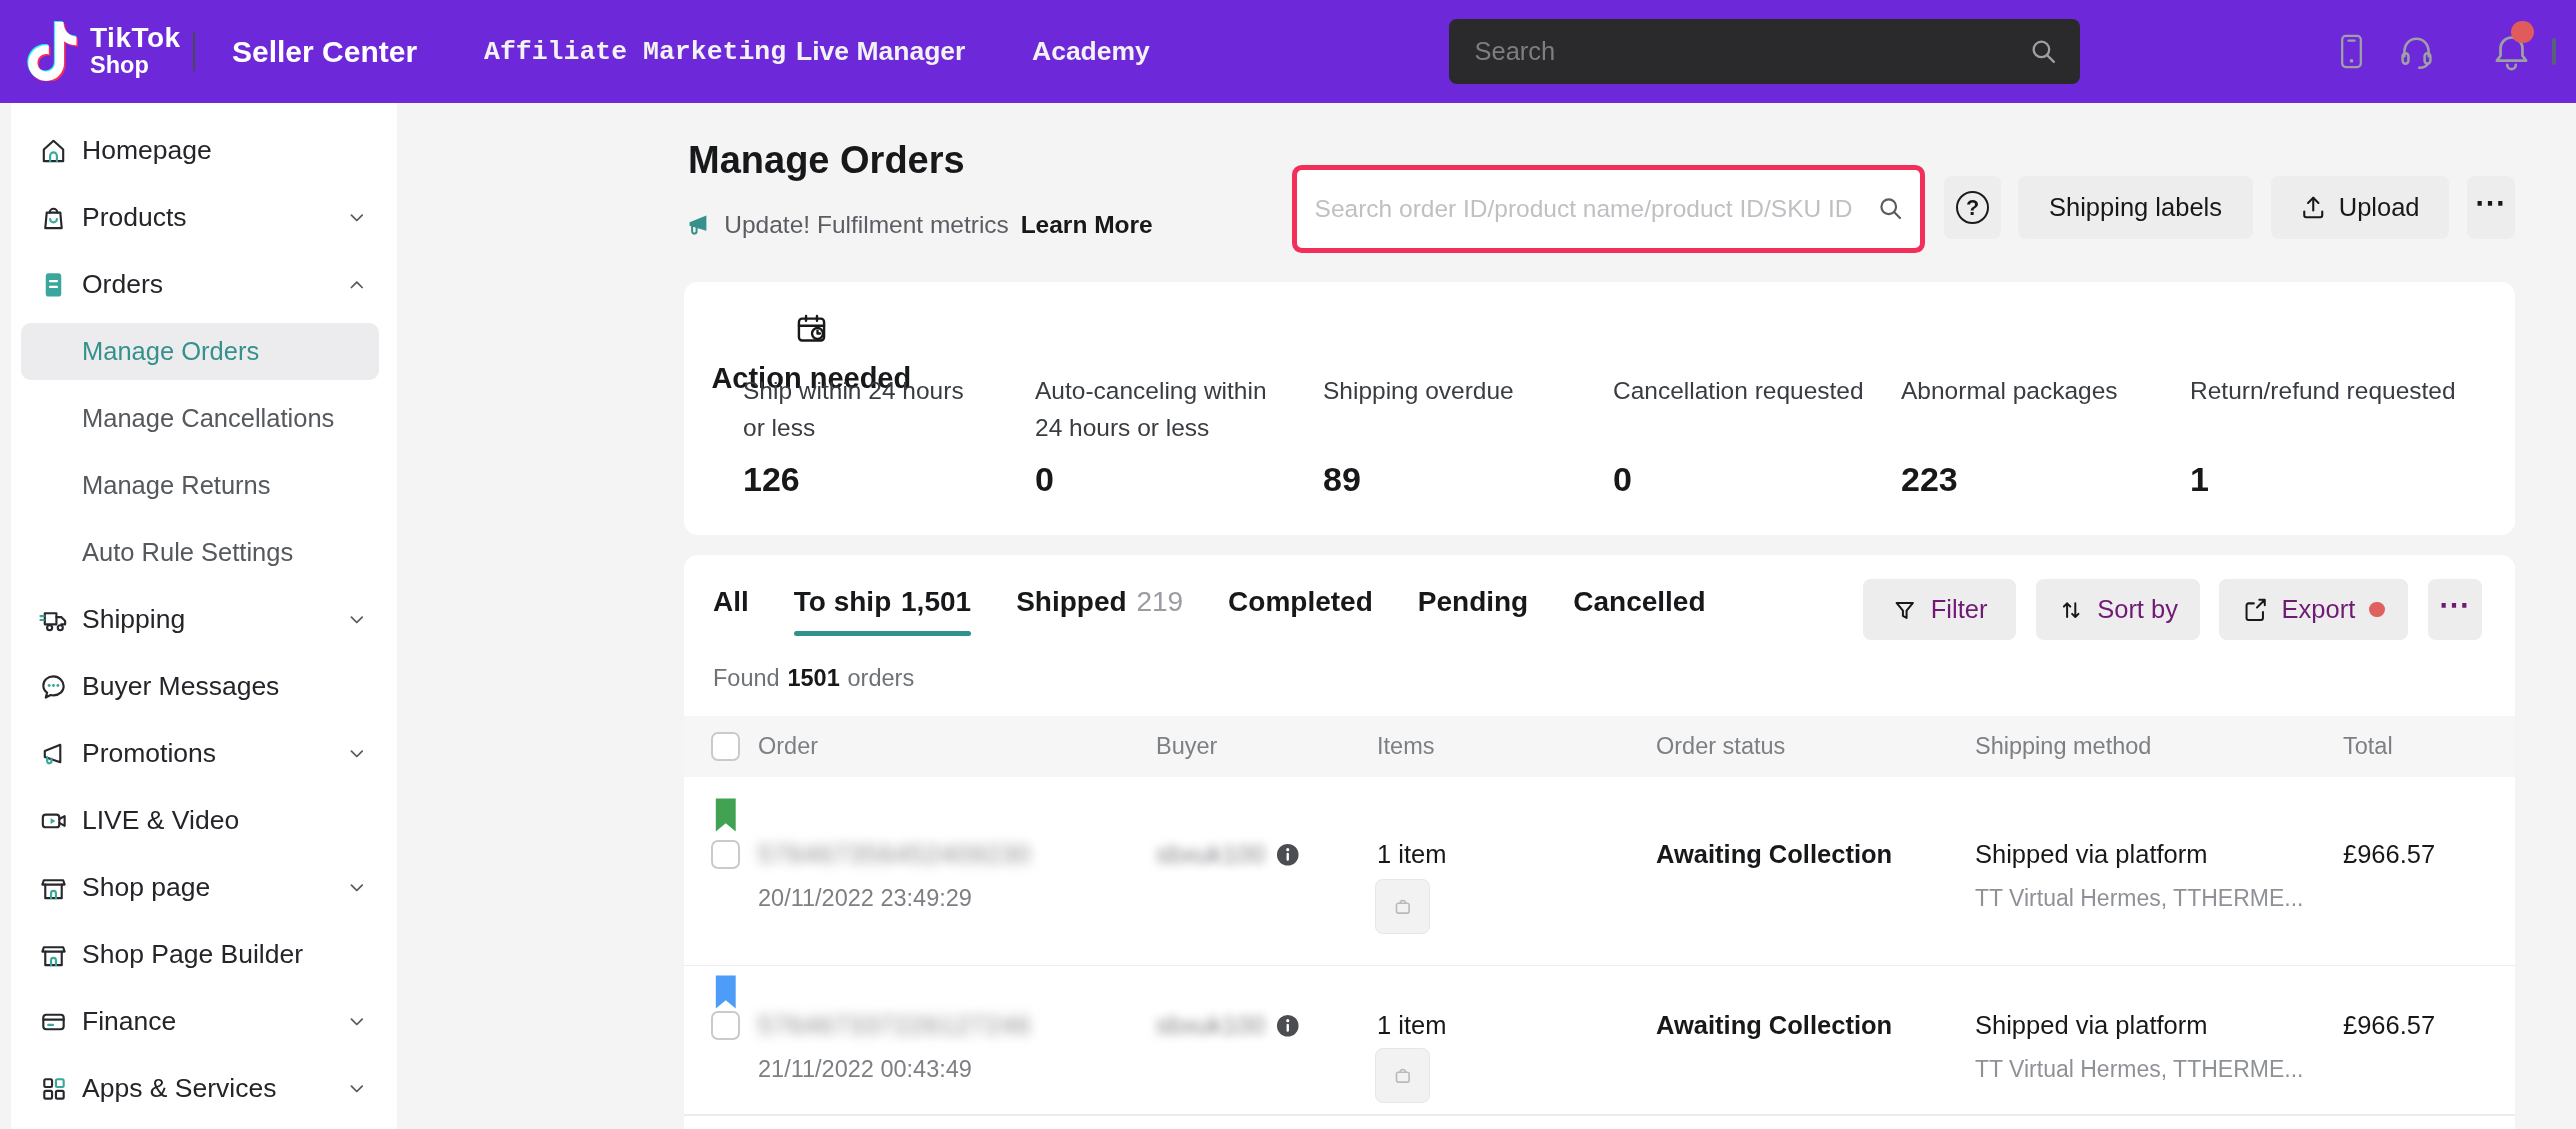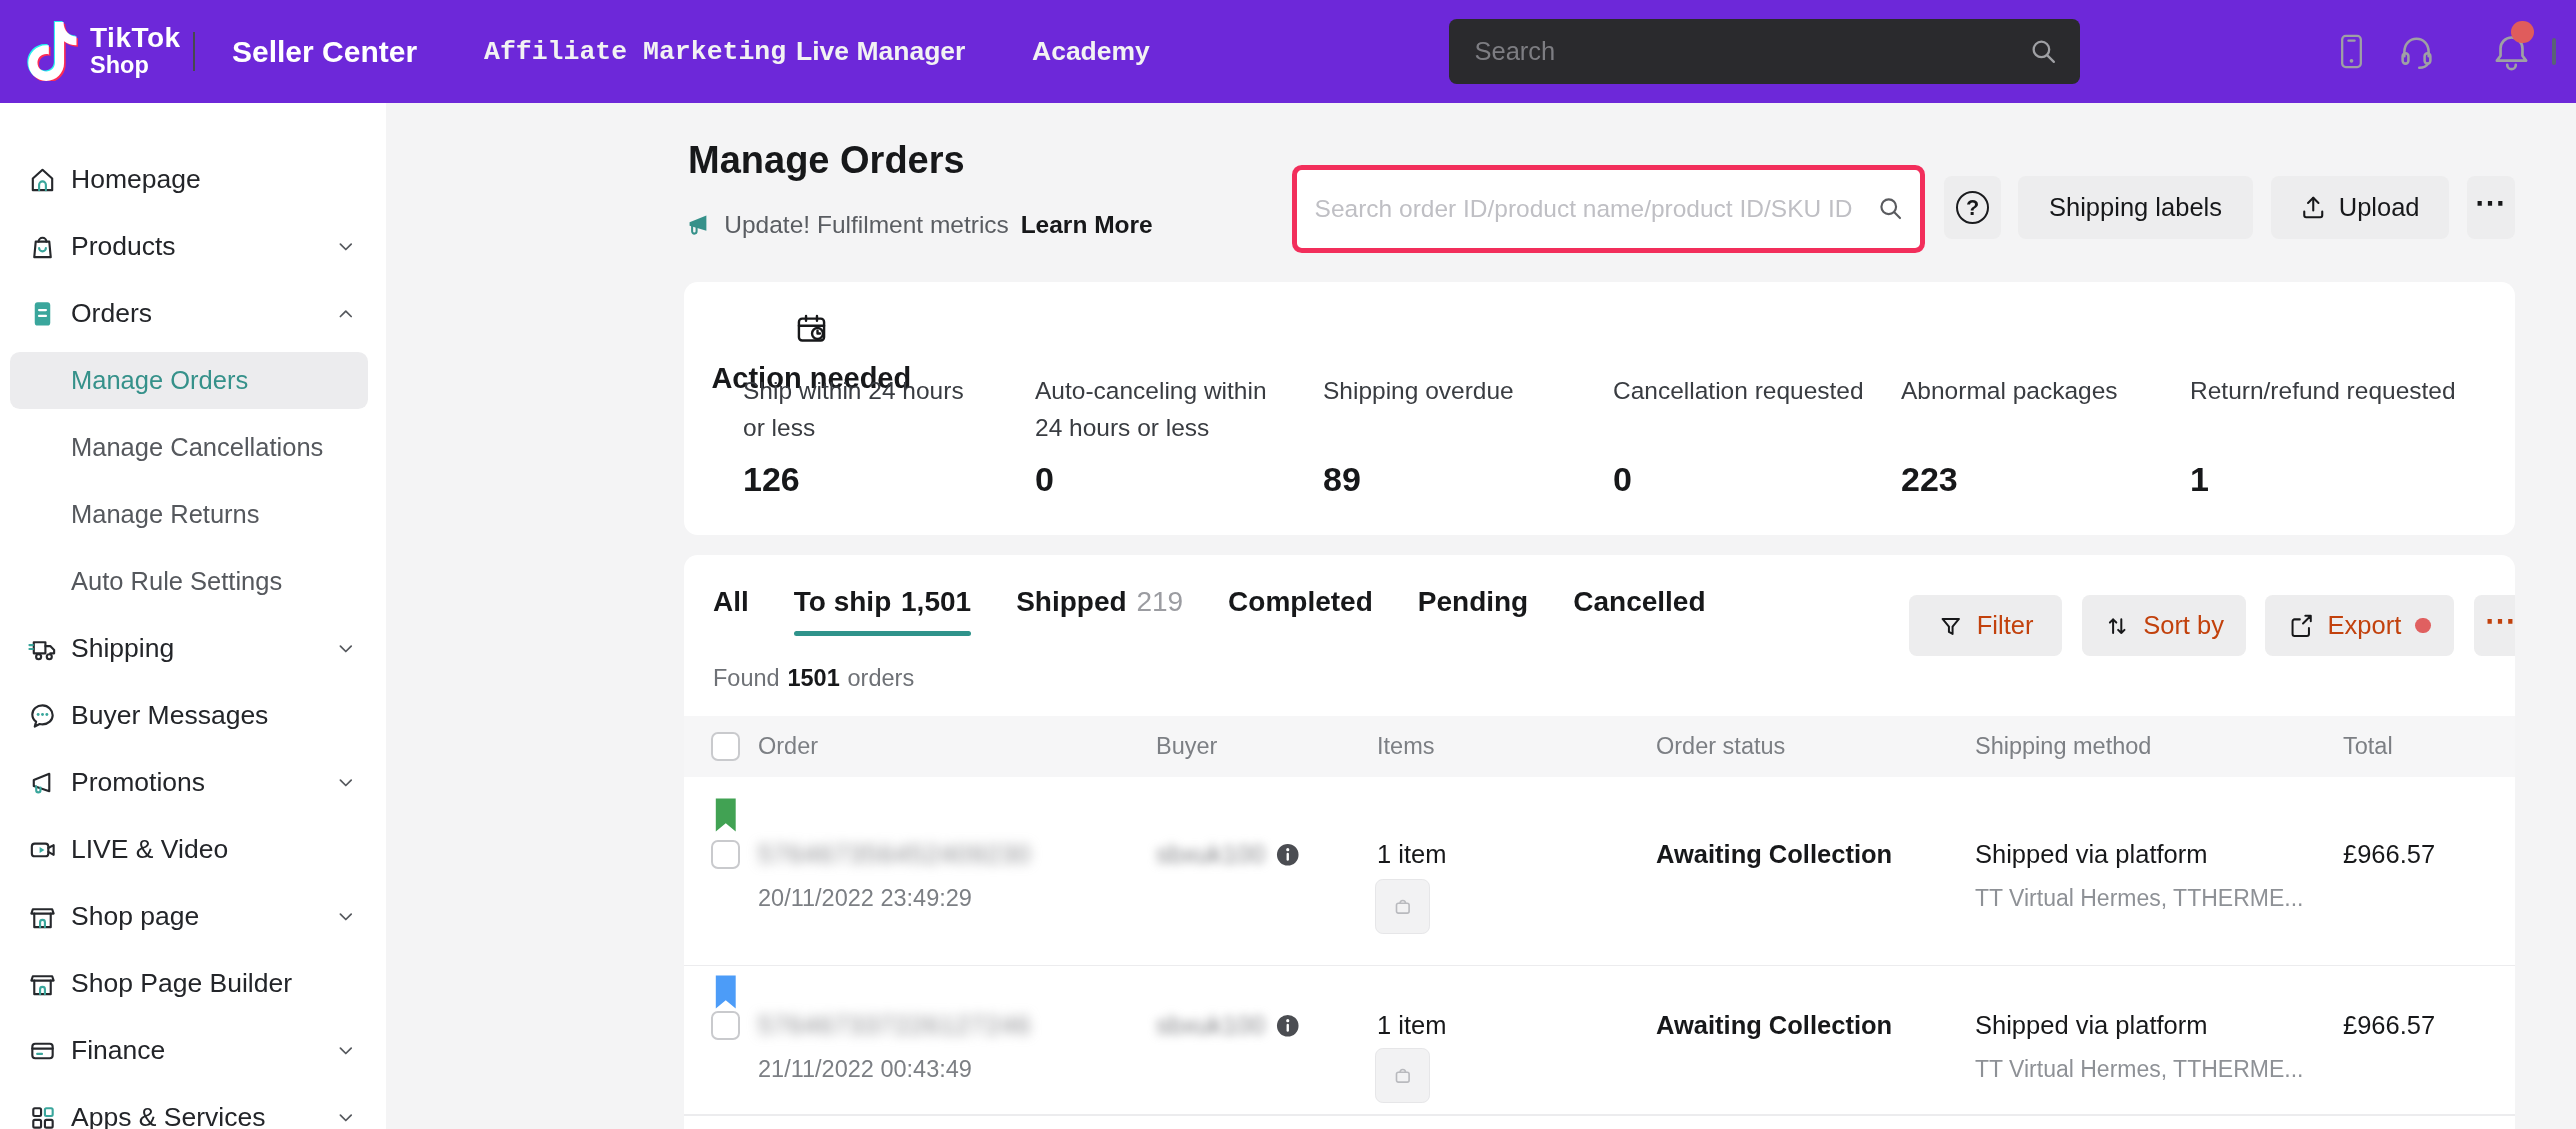--- a/index.html
+++ b/index.html
@@ -17,21 +17,21 @@
   .topnav-item { position:absolute; top:0; height:103px; display:flex; align-items:center; font-size:26.5px; font-weight:600; color:#f2f2f3; cursor:pointer; }
   .tn0 { left:484px;font-family:Liberation Mono, monospace; } .tn1 { left:796px; } .tn2 { left:1032px; }
   .topbar-search { position:absolute; left:1449px; top:18.6px; width:631px; height:65px; background:#2a2a2d; border-radius:7.8px; display:flex; align-items:center; padding:0 21.6px 0 25.5px; }
   .topbar-search input { flex:1; background:transparent; border:none; outline:none; font-family:inherit; font-size:25.5px; color:#e8e8ea; }
   .topbar-search input::placeholder { color:#7d7d82; }
   .tb-icon { position:absolute; top:0; height:103px; display:flex; align-items:center; cursor:pointer; }
   .badge-dot { position:absolute; left:2511px; top:20.6px; width:22.5px; height:22.5px; border-radius:50%; background:#e05c5c; }
   .edge-line { position:absolute; left:2552px; top:38px; width:3.9px; height:26.5px; border-radius:2px; background:#596176; }
 
   
-  .sidebar { position:absolute; left:0; top:103px; width:386px; height:1026px; background:#ffffff; padding-top:43px; }
+  .sidebar { position:absolute; left:11px; top:103px; width:386px; height:1026px; background:#ffffff; padding-top:14px; }
   .side-item { position:relative; height:67px; display:flex; align-items:center; cursor:pointer; }
   .side-item .sicon { position:absolute; left:27.4px; width:31px; height:31px; display:flex; align-items:center; justify-content:center; }
   .side-item .slabel { position:absolute; left:71px; font-size:26.5px; color:#232529; white-space:nowrap; }
   .side-item .chev { position:absolute; left:335px; width:21.6px; height:21.6px; display:flex; color:#55585d; }
   .side-sub { position:relative; height:67px; display:flex; align-items:center; cursor:pointer; }
   .side-sub .slabel { position:absolute; left:71px; font-size:25.5px; color:#55585d; white-space:nowrap; }
   .side-sub .pill { position:absolute; left:9.8px; right:17.6px; top:4.9px; bottom:4.9px; background:#ececee; border-radius:9.8px; }
   .side-sub.active .slabel { color:#35918a; z-index:1; }
 
   
@@ -61,21 +61,21 @@
   .stat-value { font-size:34px; font-weight:700; color:#17181a; margin-top:5.9px; }
   .st0 { left:59px; width:231px; } .st1 { left:351px; width:259px; } .st2 { left:639px; width:280px; }
   .st3 { left:929px; width:280px; } .st4 { left:1217px; width:280px; } .st5 { left:1506px; width:314px; }
 
   
   .card2 { position:absolute; left:684px; top:555px; width:1831px; height:574px; background:#fff; border-radius:13.7px 13.7px 0 0; overflow:hidden; }
   .tabs { position:absolute; left:29px; top:23.5px; display:flex; gap:45px; }
   .tab { position:relative; height:63px; display:flex; align-items:flex-start; padding-top:7.8px; font-size:28px; font-weight:600; color:#17181a; cursor:pointer; gap:9.8px; }
   .tab .cnt-gray { color:#9b9ca1; font-weight:400; }
   .tab.active::after { content:""; position:absolute; left:0; right:0; bottom:5.9px; height:4.9px; border-radius:2.9px; background:#2f938b; }
-  .tool-btn { position:absolute; top:40px; height:61px; background:#ededee; border-radius:7.8px; display:flex; align-items:center; justify-content:center; gap:13.7px; font-size:25.5px; font-weight:500; color:#c2410c; cursor:pointer;margin-left:46px; }
+  .tool-btn { position:absolute; top:24px; height:61px; background:#ededee; border-radius:7.8px; display:flex; align-items:center; justify-content:center; gap:13.7px; font-size:25.5px; font-weight:500; color:#701a75; cursor:pointer; }
   .btn-filter { left:1179px; width:153px; }
   .btn-sort { left:1352px; width:164px; }
   .btn-export { left:1535px; width:189px; }
   .btn-more2 { left:1744px; width:54px; }
   .export-dot { width:15.7px; height:15.7px; border-radius:50%; background:#e06060; }
   .found { position:absolute; left:29px; top:110px; font-size:23.5px; color:#6e7176; display:flex; gap:7.8px; }
   .found b { color:#17181a; font-weight:700; }
 
   .thead { position:absolute; left:0; top:161px; width:1831px; height:61px; background:#f6f6f7; }
   .th { position:absolute; top:0; height:61px; display:flex; align-items:center; font-size:23.5px; color:#7c7f84; }

